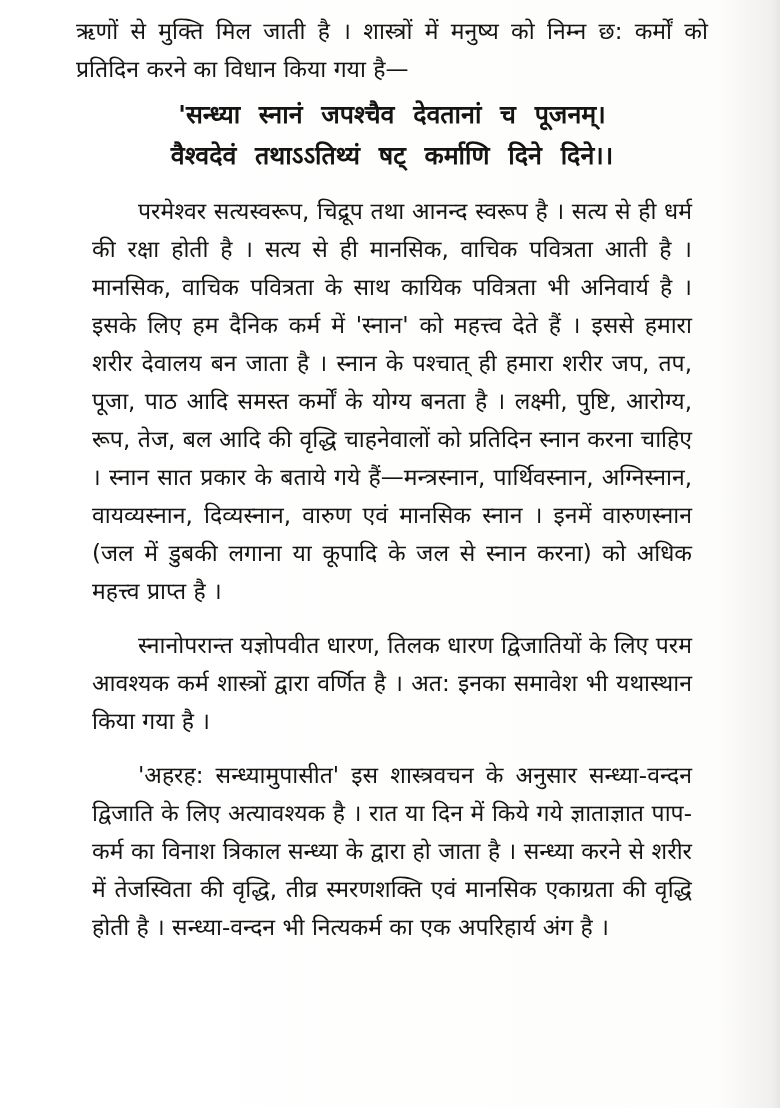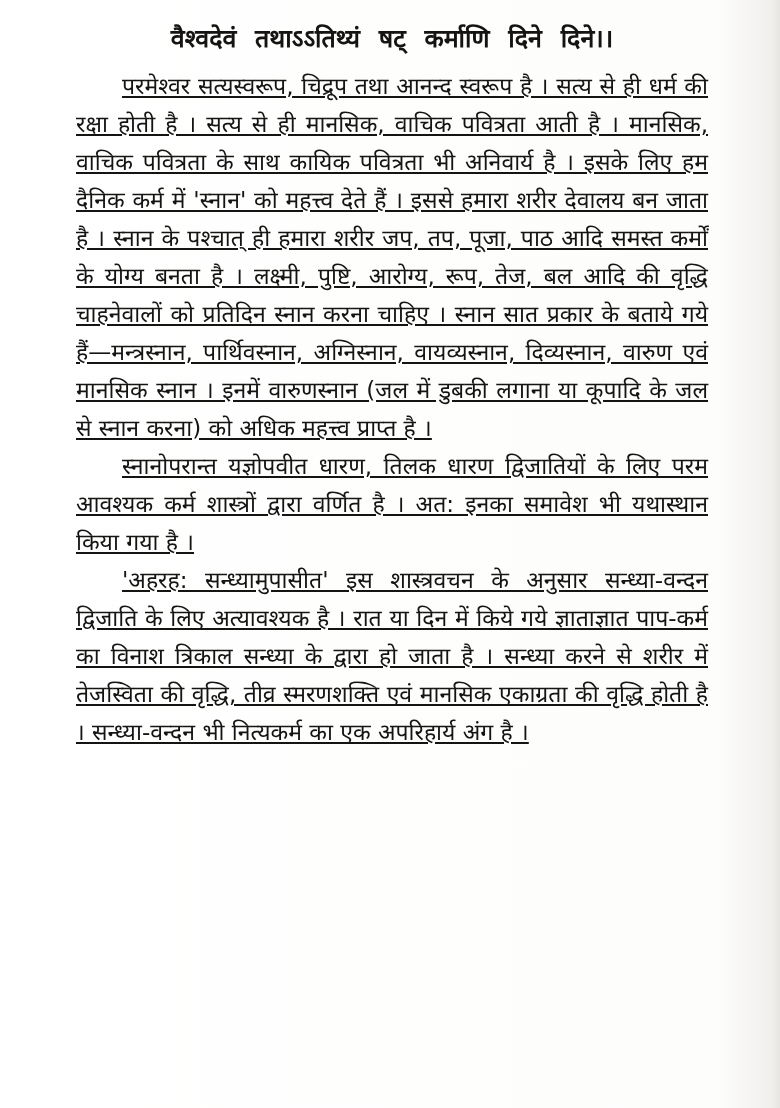--- a/index.html
+++ b/index.html
@@ -32,34 +32,35 @@
     font-weight: bold;
     font-size: 25px;
     line-height: 41px;
     margin: 6px 0 8px 0;
     word-spacing: 10px;
   }
   .verse .verse-line {
     display: block;
   }
   p.para {
-    margin: 0;
+    margin: 16px;
     text-indent: 46px;
-    text-decoration: underline;
   }
   p.para .seg-bold {
     font-weight: bold;
   }
 </style>
 </head>
 <body>
 
 <div class="page">
+  <div class="body-text intro">ऋणों से मुक्ति मिल जाती है । शास्त्रों में मनुष्य को निम्न छ: कर्मों को प्रतिदिन करने का विधान किया गया है—</div>
 
   <div class="verse">
+    <span class="verse-line">'सन्ध्या स्नानं जपश्चैव देवतानां च पूजनम्।</span>
     <span class="verse-line">वैश्वदेवं तथाऽऽतिथ्यं षट् कर्माणि दिने दिने।।</span>
   </div>
 
   <div class="body-text" id="paragraphs">
       <p class="para"><span class="seg-normal">परमेश्वर सत्यस्वरूप, चिद्रूप तथा आनन्द स्वरूप है । सत्य से ही धर्म की रक्षा होती है । सत्य से ही मानसिक, वाचिक पवित्रता आती है । मानसिक, वाचिक पवित्रता के साथ कायिक पवित्रता भी अनिवार्य है । इसके लिए हम दैनिक कर्म में 'स्नान' को महत्त्व देते हैं । इससे हमारा शरीर देवालय बन जाता है । स्नान के पश्चात् ही हमारा शरीर जप, तप, पूजा, पाठ आदि समस्त कर्मों के योग्य बनता है । लक्ष्मी, पुष्टि, आरोग्य, रूप, तेज, बल आदि की वृद्धि चाहनेवालों को प्रतिदिन स्नान करना चाहिए । स्नान सात प्रकार के बताये गये हैं—मन्त्रस्नान, पार्थिवस्नान, अग्निस्नान, वायव्यस्नान, दिव्यस्नान, वारुण एवं मानसिक स्नान । इनमें वारुणस्नान (जल में डुबकी लगाना या कूपादि के जल से स्नान करना) को अधिक महत्त्व प्राप्त है ।</span></p>
       <p class="para"><span class="seg-normal">स्नानोपरान्त यज्ञोपवीत धारण, तिलक धारण द्विजातियों के लिए परम आवश्यक कर्म शास्त्रों द्वारा वर्णित है । अत: इनका समावेश भी यथास्थान किया गया है ।</span></p>
       <p class="para"><span class="seg-normal">'अहरह: सन्ध्यामुपासीत' इस शास्त्रवचन के अनुसार सन्ध्या-वन्दन द्विजाति के लिए अत्यावश्यक है । रात या दिन में किये गये ज्ञाताज्ञात पाप-कर्म का विनाश त्रिकाल सन्ध्या के द्वारा हो जाता है । सन्ध्या करने से शरीर में तेजस्विता की वृद्धि, तीव्र स्मरणशक्ति एवं मानसिक एकाग्रता की वृद्धि होती है । सन्ध्या-वन्दन भी नित्यकर्म का एक अपरिहार्य अंग है ।</span></p>
     </div>
 </div>
 

